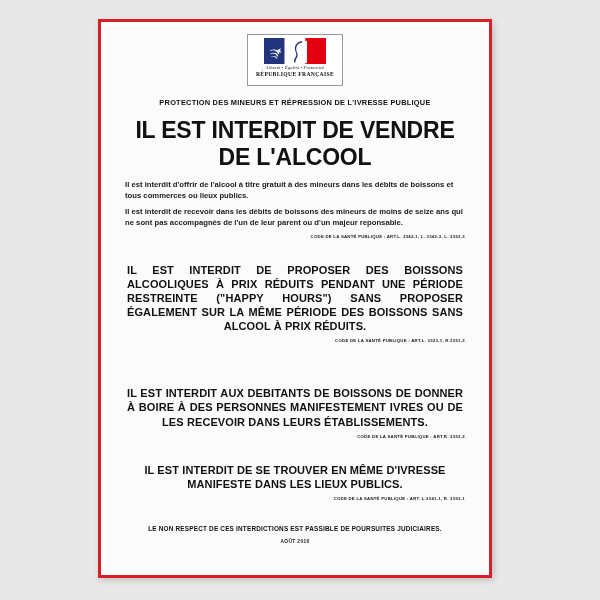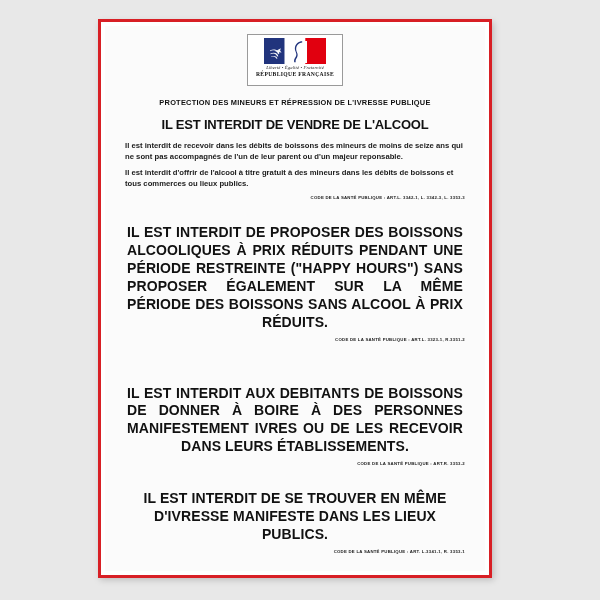--- a/index.html
+++ b/index.html
@@ -101,21 +101,21 @@
     text-align: center;
     font-size: 7.4px;
     font-weight: bold;
     color: #111;
     letter-spacing: 0.25px;
     margin: 12px 14px 0 14px;
   }
 
   .main-title {
     text-align: center;
-    font-size: 13px;
+    font-size: 23px;
     font-weight: bold;
     color: #111;
     line-height: 1.18;
     margin: 10px 12px 0 12px;
     letter-spacing: -0.2px;
   }
 
   .body-block {
     margin: 9px 20px 0 20px;
   }
@@ -132,21 +132,21 @@
   .legal-ref {
     font-size: 4.3px;
     font-weight: bold;
     color: #1b1b1b;
     letter-spacing: 0.25px;
     text-align: right;
     margin: 5px 20px 0 20px;
   }
 
   .section-title {
-    font-size: 14px;
+    font-size: 11px;
     font-weight: bold;
     color: #111;
     line-height: 1.28;
     text-align: justify;
     text-align-last: center;
     letter-spacing: 0.1px;
     margin: 0 22px;
   }
   .section-title.centered {
     text-align: center;
@@ -202,22 +202,22 @@
         </div>
       </div>
 
       <div class="kicker">PROTECTION DES MINEURS ET RÉPRESSION DE L'IVRESSE PUBLIQUE</div>
 
       <div class="main-title">
         <div>IL EST INTERDIT DE VENDRE DE L'ALCOOL</div>
       </div>
 
       <div class="body-block">
+        <p class="body-para">Il est interdit d'offrir de l'alcool à titre gratuit à des mineurs dans les débits de boissons et tous commerces ou lieux publics.</p>
         <p class="body-para">Il est interdit de recevoir dans les débits de boissons des mineurs de moins de seize ans qui ne sont pas accompagnés de l'un de leur parent ou d'un majeur reponsable.</p>
-        <p class="body-para">Il est interdit d'offrir de l'alcool à titre gratuit à des mineurs dans les débits de boissons et tous commerces ou lieux publics.</p>
       </div>
 
       <div class="legal-ref">CODE DE LA SANTÉ PUBLIQUE : ART.L. 3342-1, L. 3342-3, L. 3353-3</div>
 
       <div class="section-title sec-gap-1">IL EST INTERDIT DE PROPOSER DES BOISSONS ALCOOLIQUES À PRIX RÉDUITS PENDANT UNE PÉRIODE RESTREINTE ("HAPPY HOURS") SANS PROPOSER ÉGALEMENT SUR LA MÊME PÉRIODE DES BOISSONS SANS ALCOOL À PRIX RÉDUITS.</div>
       <div class="legal-ref">CODE DE LA SANTÉ PUBLIQUE : ART.L. 3323-1, R.3351-2</div>
 
       <div class="section-title sec-gap-2">IL EST INTERDIT AUX DEBITANTS DE BOISSONS DE DONNER À BOIRE À DES PERSONNES MANIFESTEMENT IVRES OU DE LES RECEVOIR DANS LEURS ÉTABLISSEMENTS.</div>
       <div class="legal-ref">CODE DE LA SANTÉ PUBLIQUE : ART.R. 3353-2</div>
 

